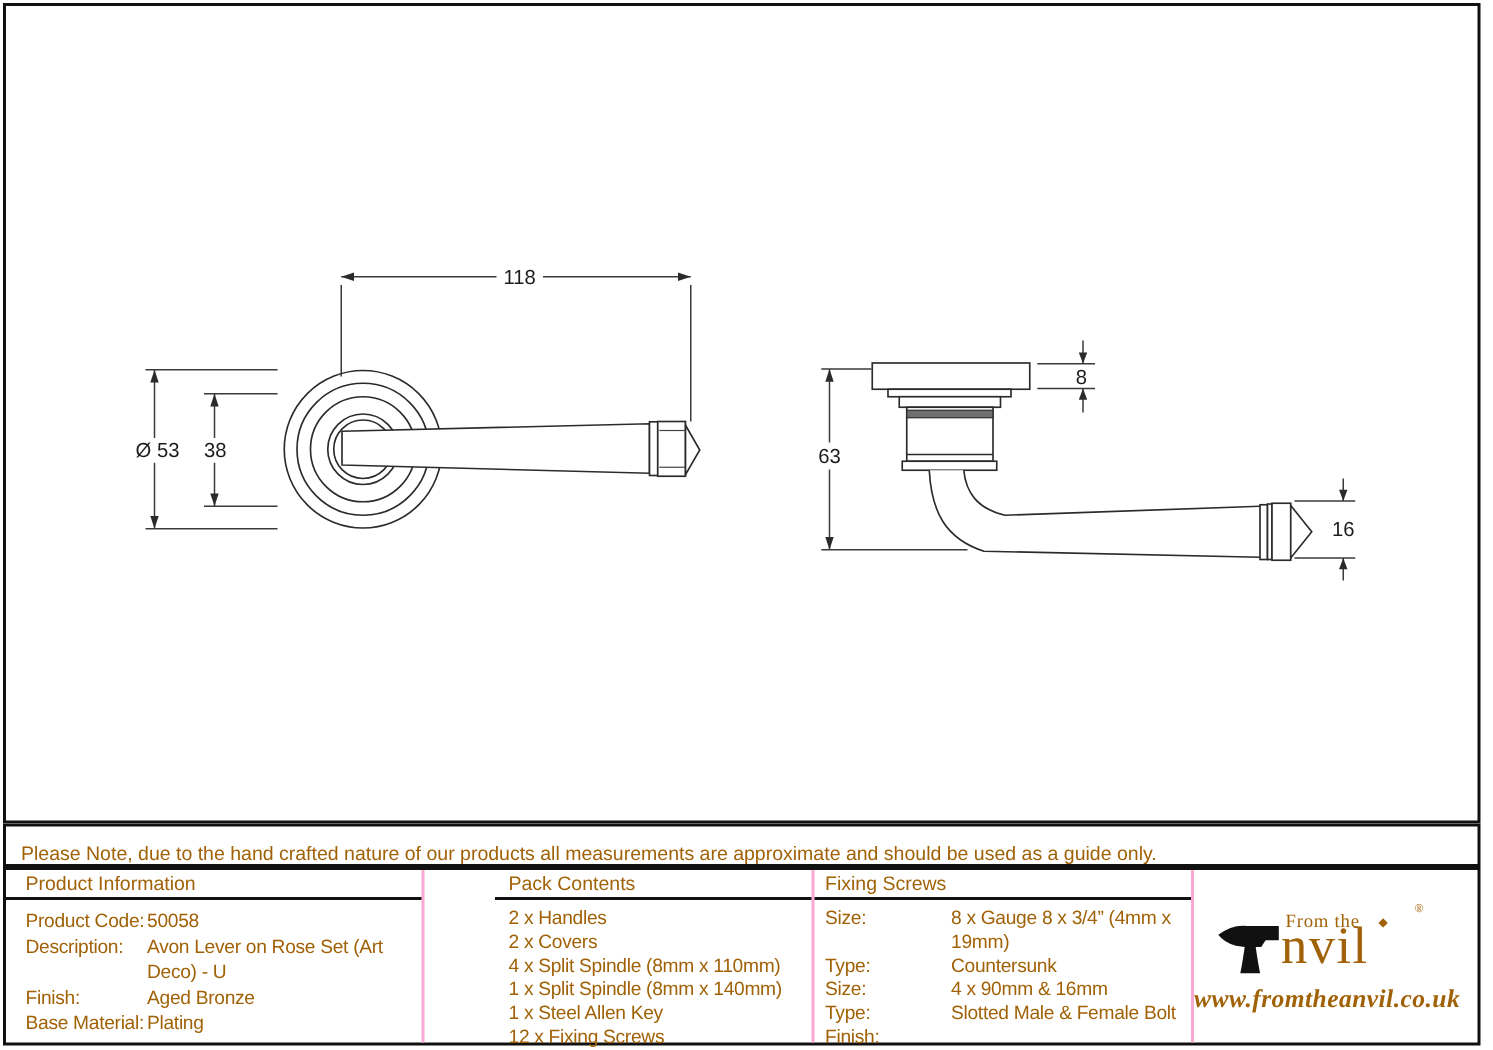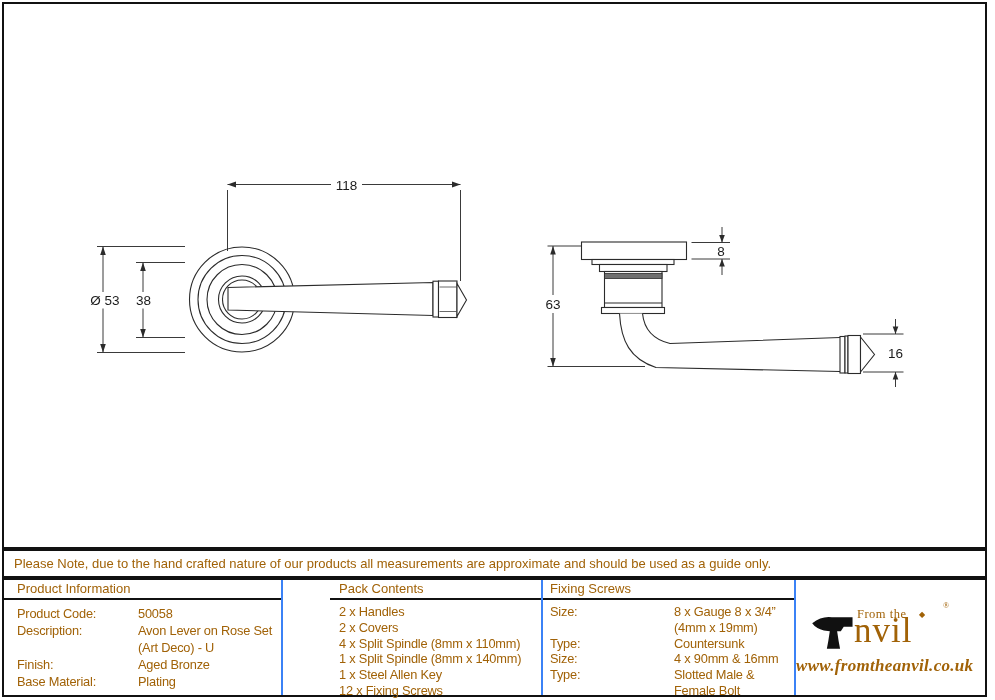--- a/index.html
+++ b/index.html
@@ -1,38 +1,38 @@
 <!DOCTYPE html>
 <html><head>
 <meta charset="utf-8">
 <style>
   html,body{margin:0;padding:0;background:#fff;}
   .page{position:relative;width:995px;height:700px;background:#fff;overflow:hidden;
         font-family:"Liberation Sans",sans-serif;color:#a16207;}
   .frame{position:absolute;border:2px solid #111;background:#fff;box-sizing:border-box;}
   .drawing-area{left:2px;top:2px;width:985px;height:547px;}
   .drawing-area svg{position:absolute;left:0;top:0;}
-  .note-bar{left:2px;top:549px;width:985px;height:29px;display:flex;align-items:center;}
+  .note-bar{left:2px;top:549px;width:985px;height:29px;display:flex;align-items:flex-end;}
   .note-bar span{padding-left:10px;font-size:13px;}
   .info-table{left:2px;top:578px;width:985px;height:119px;display:flex;}
   .col{box-sizing:border-box;height:100%;}
-  .col-divider{border-right:2px solid #3b82f6;}
+  .col-divider{border-right:2px solid #f9a8d4;}
   .col-header{height:18px;line-height:18px;border-bottom:2px solid #111;font-size:13px;}
   .col-product{width:279px;}
   .col-pack{width:260px;padding-left:47px;}
   .col-screws{width:253px;}
   .col-logo{flex:1;position:relative;}
   .col-product .col-header{padding-left:13px;}
   .col-pack .col-header{padding-left:9px;}
   .col-screws .col-header{padding-left:7px;}
   .col-body{font-size:12.8px;letter-spacing:-0.2px;}
   .col-product .col-body{padding:5px 4px 0 13px;line-height:17px;}
   .col-pack .col-body{padding:4px 4px 0 9px;line-height:15.8px;}
   .col-screws .col-body{padding:4px 2px 0 7px;line-height:15.8px;}
-  .kv-row{display:flex;align-items:flex-start;gap:40px;}
+  .kv-row{display:flex;align-items:flex-start;}
   .col-product .kv-label{width:81px;flex:none;}
   .col-screws .kv-label{width:84px;flex:none;}
   .kv-value{flex:1;}
   .pc-item{white-space:nowrap;}
   
   .logo-wrap{position:absolute;inset:0;}
   .anvil-svg{position:absolute;left:14px;top:32px;}
   .logo-fromthe{position:absolute;left:61px;top:27px;font-family:"Liberation Serif",serif;
                 font-size:12.5px;letter-spacing:0.5px;}
   .logo-dot{position:absolute;left:123px;top:30px;font-size:8px;}

